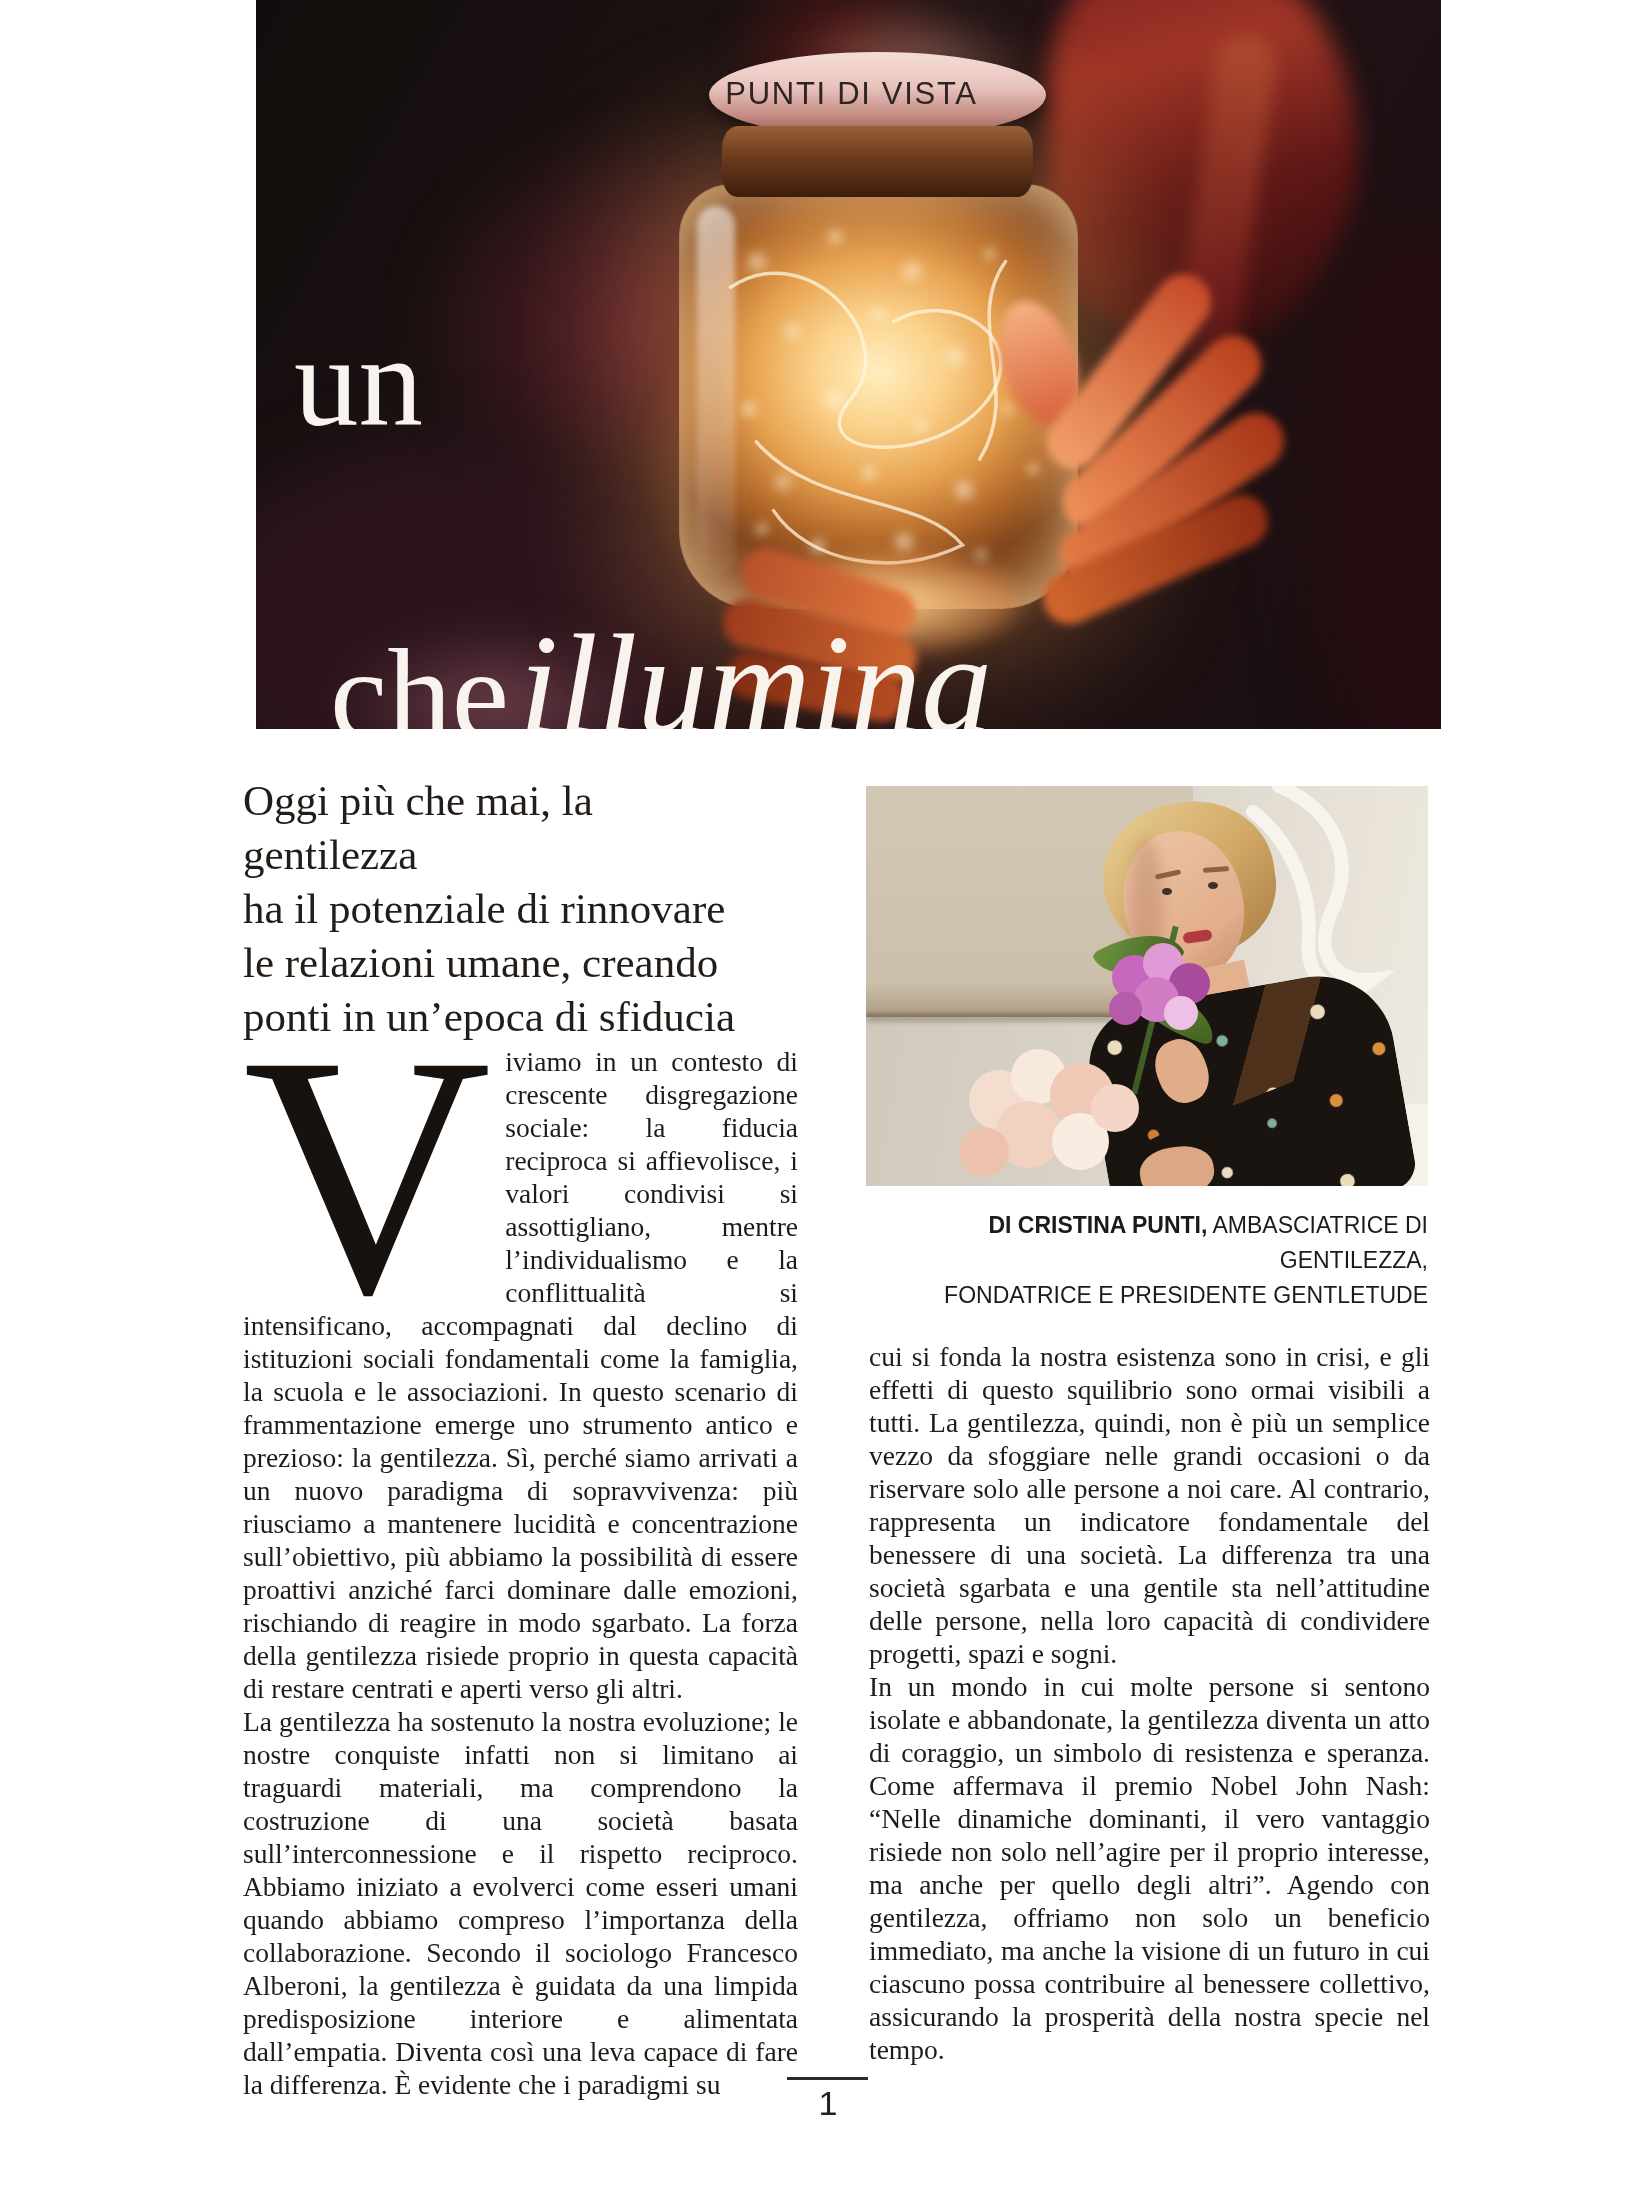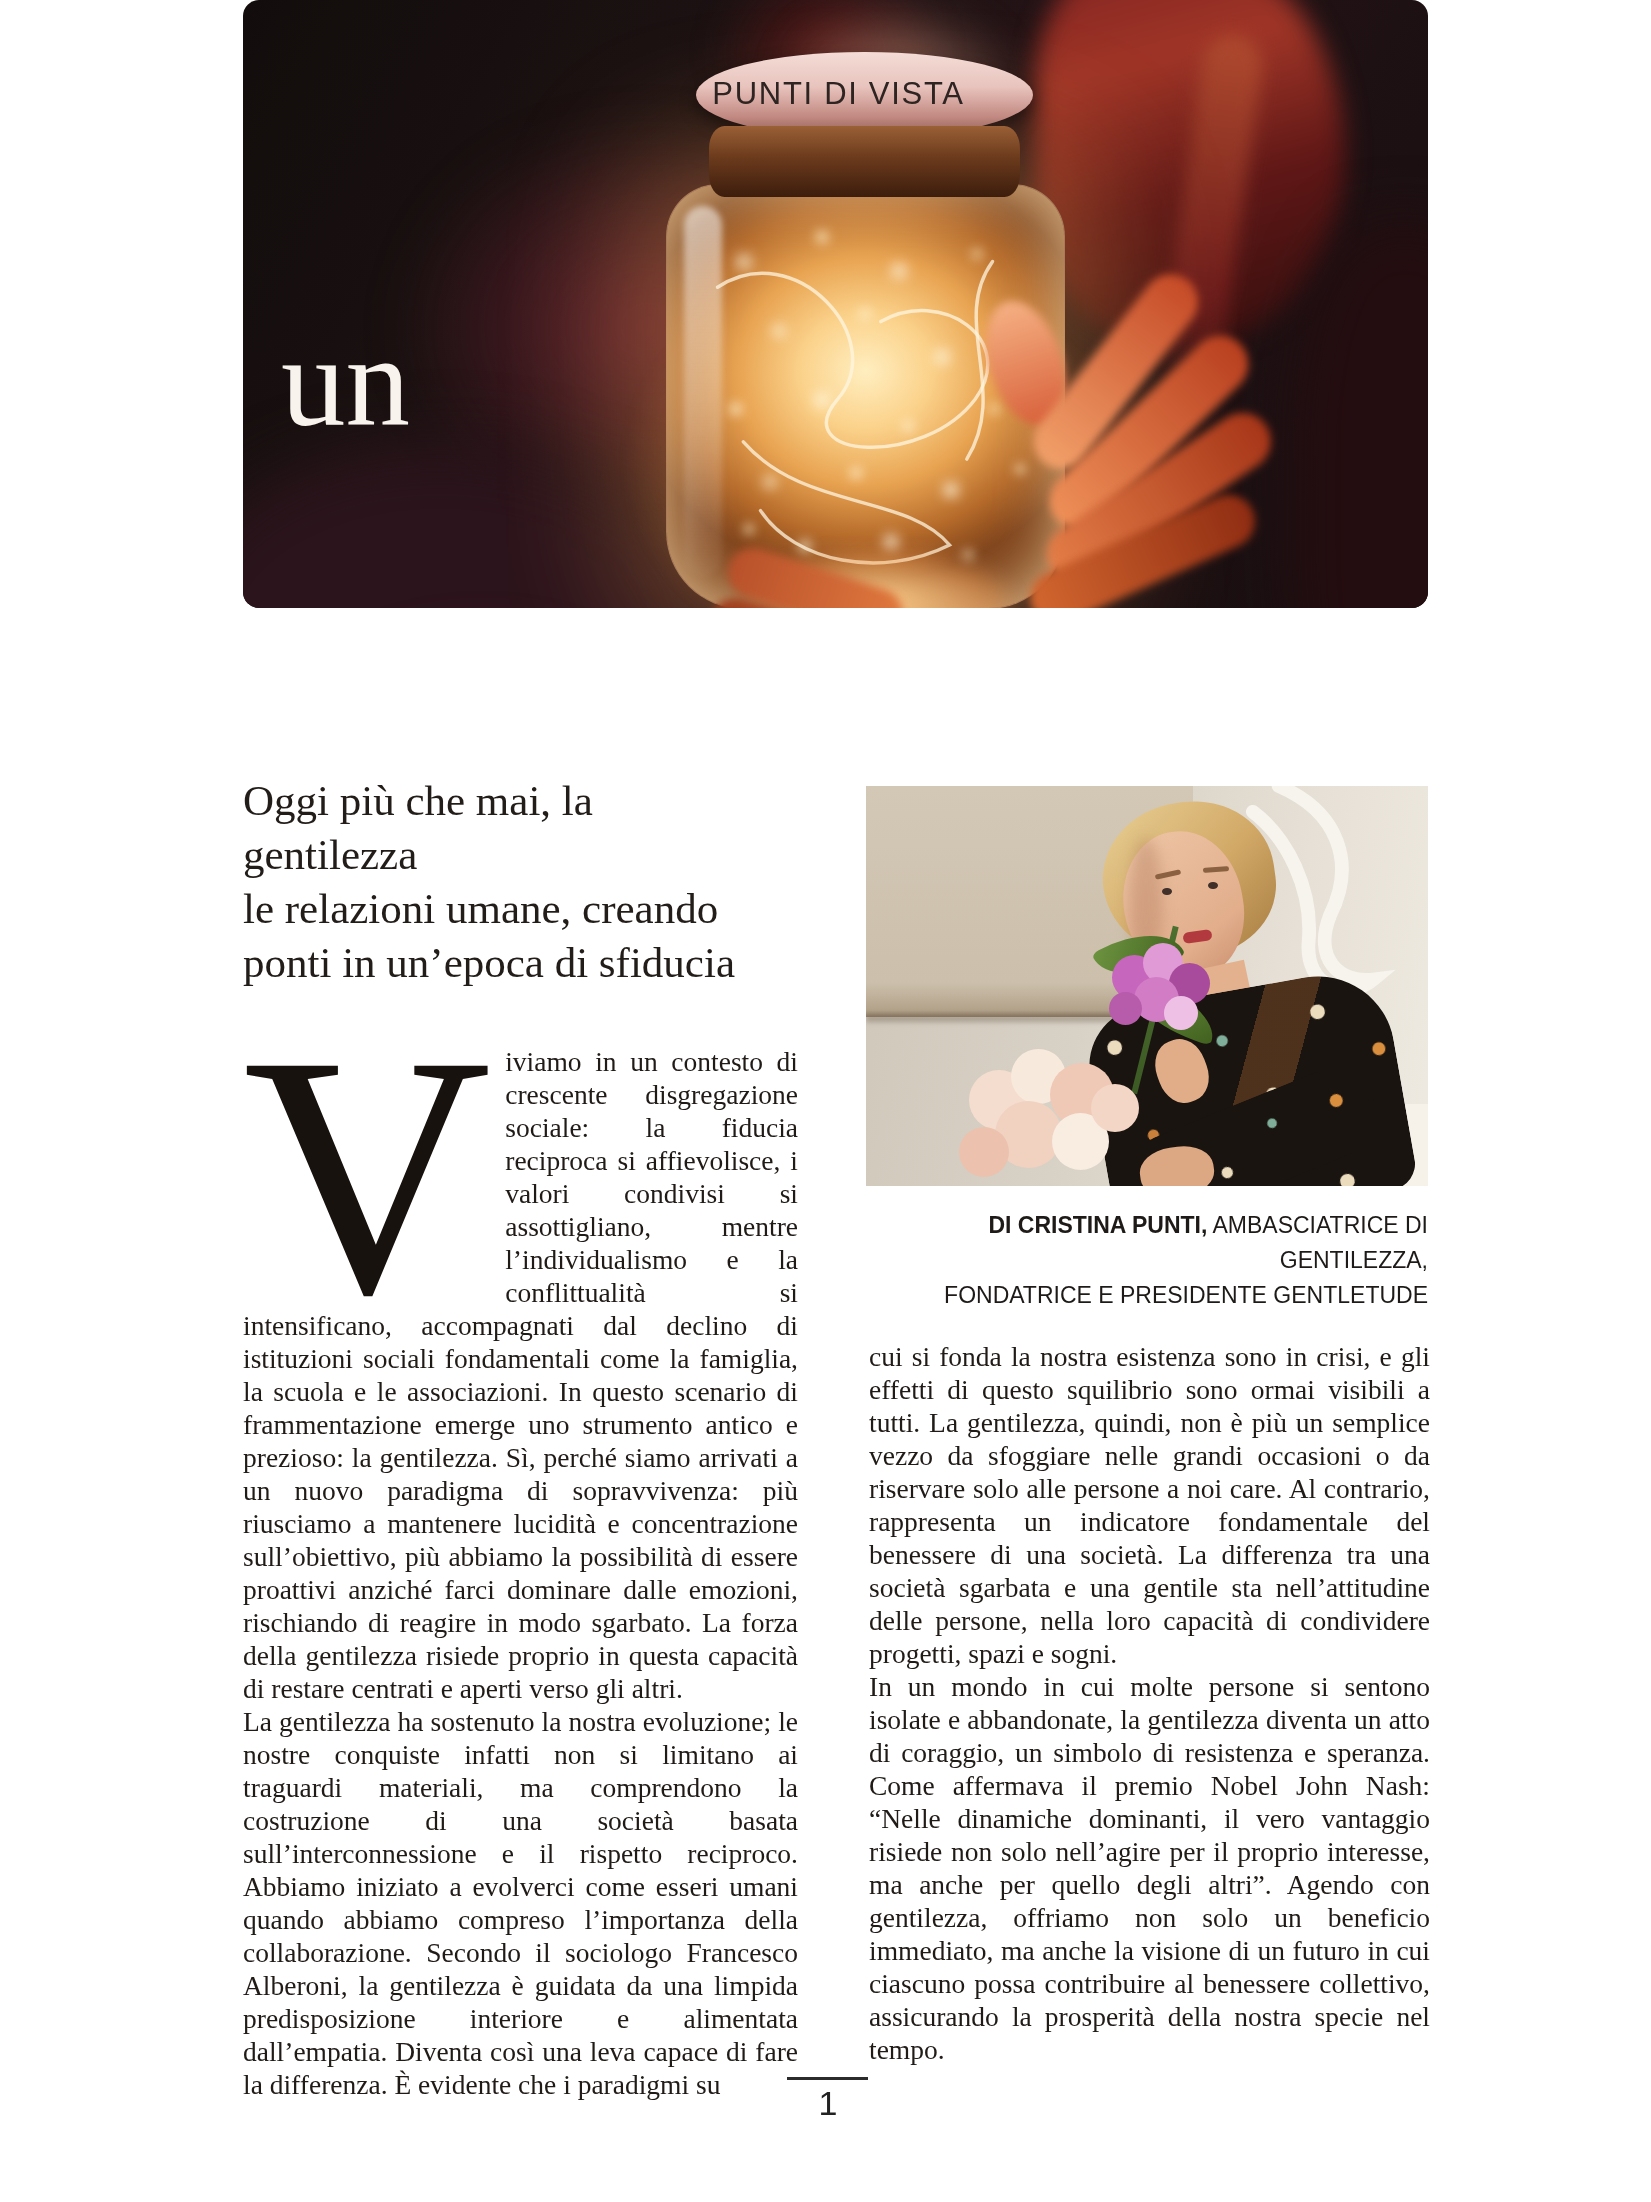--- a/index.html
+++ b/index.html
@@ -1,21 +1,21 @@
 <!DOCTYPE html>
 <html lang="it" style="font-size:13.8px"><head>
 <meta charset="utf-8">
 <style>
   html,body{margin:0;padding:0;}
   body{width:1652px;height:2203px;background:#ffffff;font-family:"Liberation Serif","DejaVu Serif",serif;color:#1c1713;}
   .page{position:relative;width:1652px;height:2203px;background:#fff;overflow:hidden;}
 
   
-  .hero{position:absolute;left:243px;top:0;width:1185px;height:608px;overflow:hidden;
-        background:linear-gradient(120deg,#120d0c 0%,#1d1213 35%,#241316 55%,#170e10 100%);border-radius:16px;}
+  .hero{position:absolute;left:256px;top:0;width:1185px;height:729px;overflow:hidden;
+        background:linear-gradient(120deg,#120d0c 0%,#1d1213 35%,#241316 55%,#170e10 100%);}
   .hero .shape{position:absolute;}
   .blob-red{left:52px;top:34px;width:706px;height:585px;border-radius:50%;
         background:radial-gradient(closest-side,rgba(104,34,48,.85),rgba(104,34,48,0) 72%);filter:blur(22.4px);}
   .blob-hair-left{left:430px;top:-77px;width:310px;height:258px;border-radius:50%;
         background:radial-gradient(closest-side,rgba(90,24,24,.9),rgba(90,24,24,0) 75%);filter:blur(15.5px);}
   .blob-face{left:499px;top:-26px;width:310px;height:224px;border-radius:50%;
         background:radial-gradient(closest-side,rgba(186,134,116,.75),rgba(186,134,116,0) 78%);filter:blur(19px);}
   .hair-right{left:792px;top:-52px;width:310px;height:396px;border-radius:40% 60% 55% 45%;
         background:linear-gradient(165deg,#7c2120 0%,#a03527 30%,#5f1716 60%,#33100f 100%);filter:blur(12px);}
   .hair-streak{left:938px;top:34px;width:60px;height:361px;border-radius:34px;
@@ -184,20 +184,21 @@
     <div class="shape jar-lid-band"></div>
     <div class="section-label">PUNTI DI VISTA</div>
 
     <div class="hero-title t-un">un</div>
     <div class="hero-title t-che">che</div>
     <div class="hero-title t-illumina">illumina</div>
   </div>
 
   <div class="standfirst">
     <div>Oggi più che mai, la gentilezza</div>
+    <div>ha il potenziale di rinnovare</div>
     <div>le relazioni umane, creando</div>
     <div>ponti in un’epoca di sfiducia</div>
   </div>
 
   <div class="portrait">
     <div class="shape artwork"></div>
     <div class="shape artwork-shadow"></div>
     <svg class="shape squiggle" width="172" height="215" viewBox="0 0 200 250">
       <path d="M60 0 C130 30, 150 90, 120 150 C100 200, 130 230, 170 225 C140 250, 90 235, 95 180 C100 120, 70 60, 30 30" fill="none" stroke="#f7f4ee" stroke-width="16" stroke-linecap="round"></path>
     </svg>

